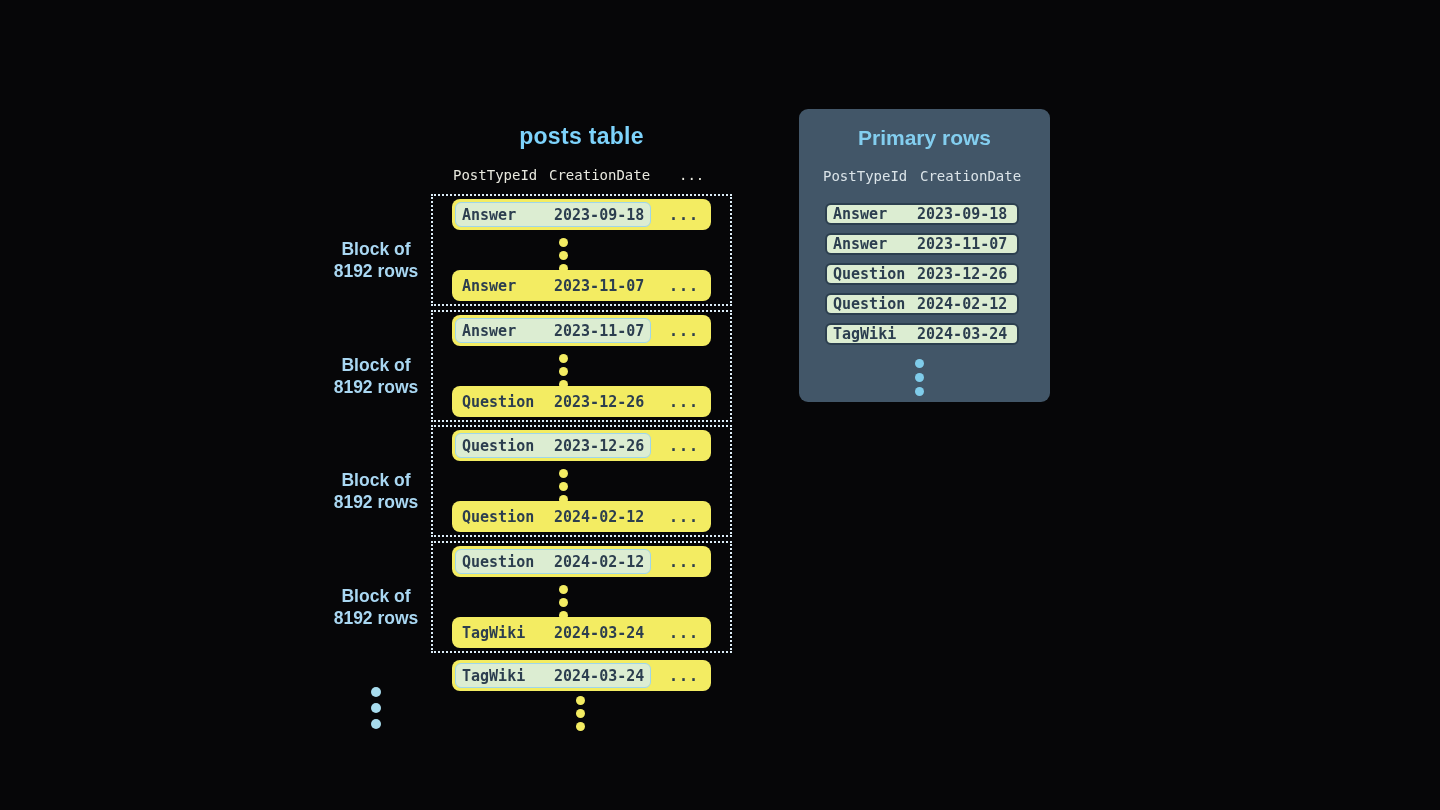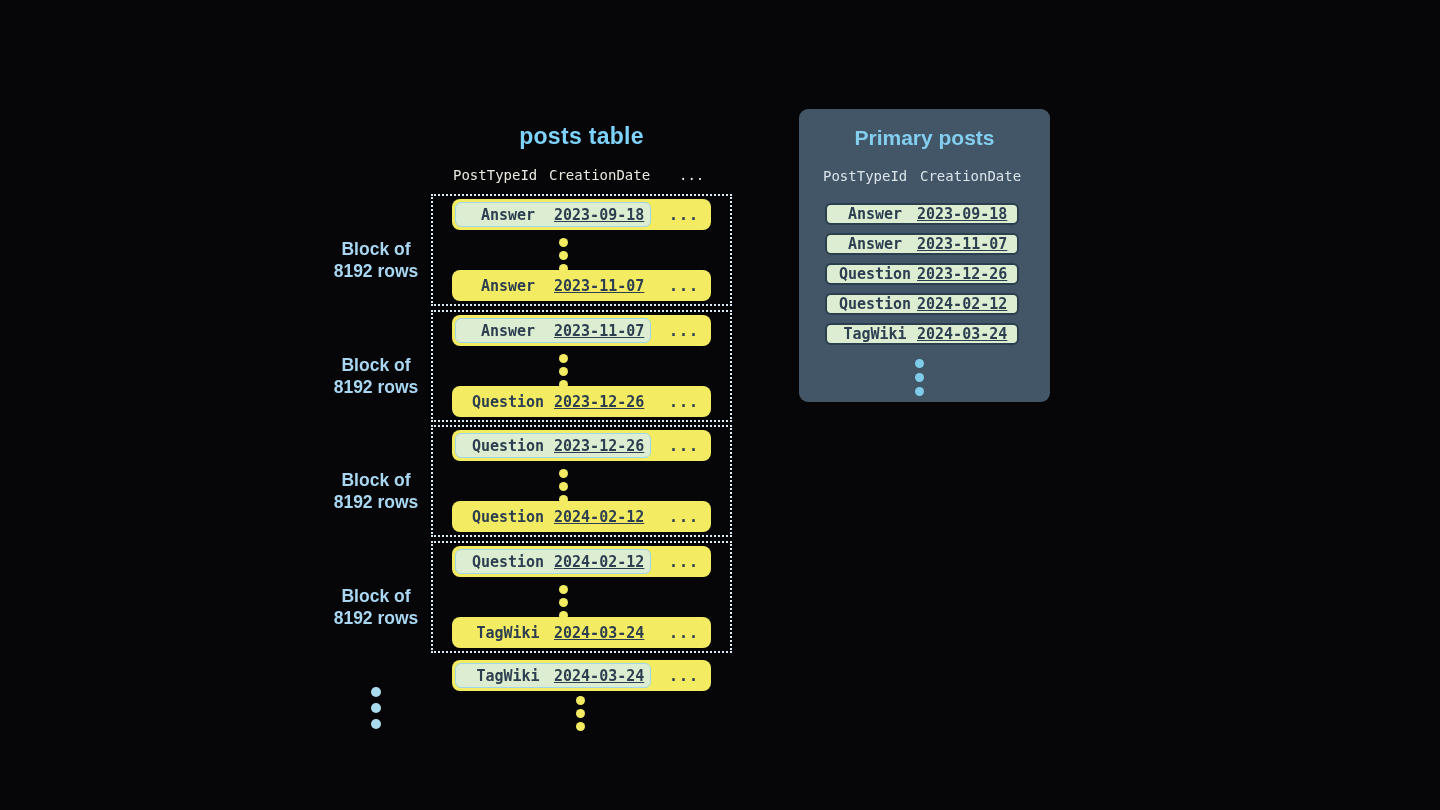--- a/index.html
+++ b/index.html
@@ -32,22 +32,22 @@
   .block-label{left:281px;width:190px;text-align:center;color:var(--label-blue);
     font-size:17.5px;line-height:22px;font-weight:700;}
 
   .prow{left:19px;width:259px;height:31px;background:var(--yellow);
     border-radius:8px;display:flex;align-items:center;position:absolute;
     color:var(--row-text);font-weight:bold;font-size:15px;}
   .prow.free{position:absolute;} 
   .pill{display:flex;align-items:center;height:25px;margin-left:3px;
     padding:0 6px;border:1.5px solid transparent;border-radius:6px;}
   .pill.hl{background:var(--hl-bg);border-color:var(--hl-border);}
-  .ct{display:inline-block;width:92px;text-align:center;}
-  .cd{display:inline-block;text-decoration:underline;}
+  .ct{display:inline-block;width:92px;}
+  .cd{display:inline-block;}
   .more{margin-left:auto;padding-right:12px;letter-spacing:1px;}
 
   .vdots{display:flex;flex-direction:column;align-items:center;position:absolute;}
   .vdots i{display:block;border-radius:50%;}
   .vdots.yellow i{width:9px;height:9px;background:var(--yellow);margin:2px 0;}
   .vdots.blue i{width:10px;height:10px;background:var(--dot-blue);margin:3px 0;}
   .vdots.panelblue i{width:9px;height:9px;background:#7fccea;margin:2.5px 0;}
 
   
   .panel{left:799px;top:109px;width:251px;height:293px;background:var(--panel-bg);
@@ -187,21 +187,21 @@
     <i></i>
     <i></i>
   </div>
 <div class="vdots blue abs" style="left:371px;top:684px">
     <i></i>
     <i></i>
     <i></i>
   </div>
 
 <div class="abs panel">
-  <div class="abs panel-title">Primary posts</div>
+  <div class="abs panel-title">Primary rows</div>
   <span class="abs mono col-header" style="left:24px">PostTypeId</span>
   <span class="abs mono col-header" style="left:121px">CreationDate</span>
 
   <div class="irow mono" style="top:94px">
     <span class="ct">Answer</span>
     <span class="cd">2023-09-18</span>
   </div>
   <div class="irow mono" style="top:124px">
     <span class="ct">Answer</span>
     <span class="cd">2023-11-07</span>

